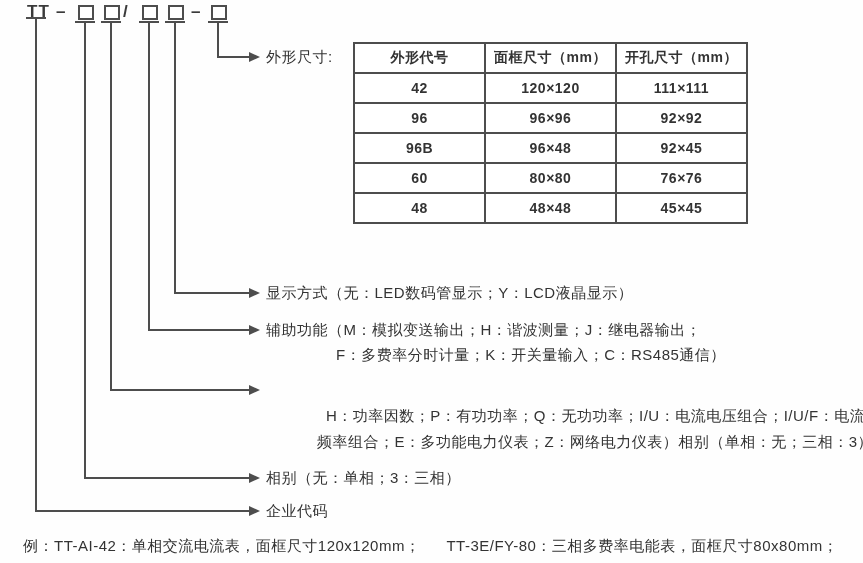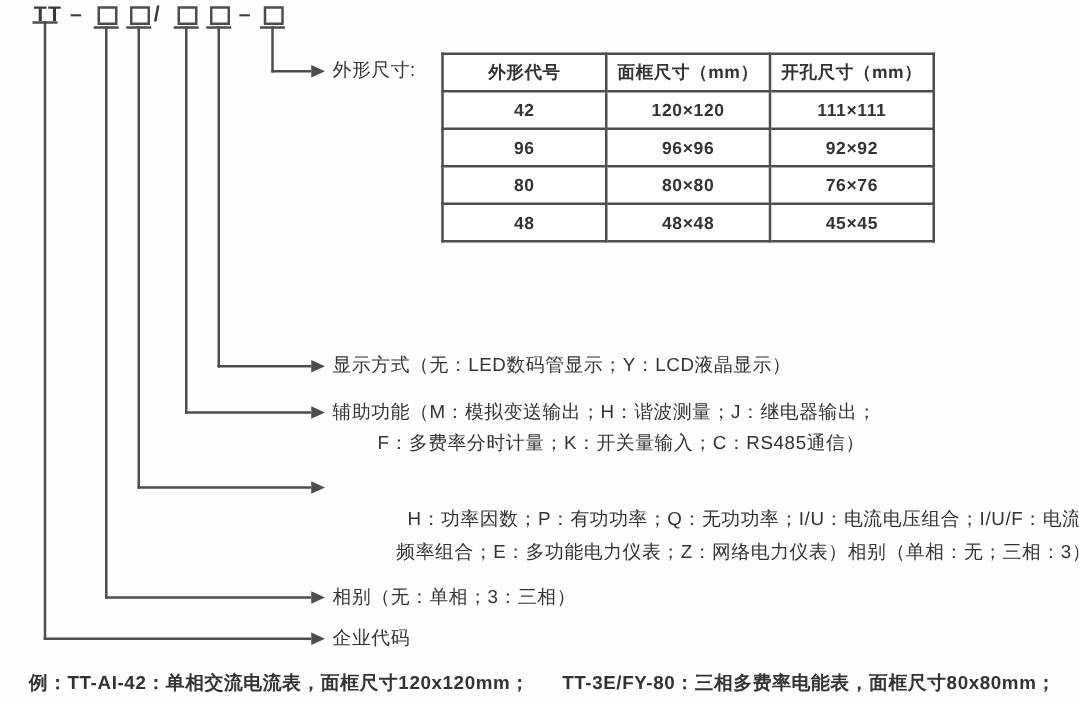--- a/index.html
+++ b/index.html
@@ -14,21 +14,21 @@
   .vline{position:absolute;width:2px;background:#4d4d4d;}
   .hline{position:absolute;height:2px;background:#4d4d4d;}
   .arrowhead{position:absolute;width:0;height:0;
     border-left:11px solid #4d4d4d;border-top:5px solid transparent;border-bottom:5px solid transparent;}
   .lbl{position:absolute;font-size:15px;font-weight:normal;color:#333;white-space:nowrap;letter-spacing:0.5px;line-height:16px;}
   table.dim{position:absolute;left:353px;top:42px;border-collapse:collapse;background:#fff;}
   .dim th,.dim td{
     border:2px solid #4d4d4d;text-align:center;vertical-align:middle;
     font-size:14px;font-weight:bold;color:#333;width:129px;height:28px;padding:0;letter-spacing:0.5px;
   }
-  .example{position:absolute;left:23px;top:537px;font-size:15px;font-weight:bold;color:#333;white-space:nowrap;letter-spacing:0.5px;}
+  .example{position:absolute;left:23px;top:537px;font-size:15px;font-weight:normal;color:#333;white-space:nowrap;letter-spacing:0.5px;}
   .example .seg2{margin-left:26px;}
 </style>
 </head>
 <body>
 
 <div class="canvas">
 
   <span class="codechar" style="left:27px;top:3px;">TT</span>
   <span class="codechar" style="left:56px;top:3px;">–</span>
   <span class="codebox" style="left:78px;top:5px;"></span>
@@ -67,21 +67,21 @@
 
   <div class="hline" style="left:84px;top:477px;width:165px;"></div>
   <div class="arrowhead" style="left:249px;top:473px;"></div>
 
   <div class="hline" style="left:35px;top:510px;width:214px;"></div>
   <div class="arrowhead" style="left:249px;top:506px;"></div>
 
   <div class="lbl" style="left:266px;top:49px;">外形尺寸:</div>
   <div class="lbl" style="left:266px;top:285px;">显示方式（无：LED数码管显示；Y：LCD液晶显示）</div>
   <div class="lbl" style="left:266px;top:322px;">辅助功能（M：模拟变送输出；H：谐波测量；J：继电器输出；</div>
-  <div class="lbl" style="left:302px;top:347px;text-align:center;">F：多费率分时计量；K：开关量输入；C：RS485通信）</div>
+  <div class="lbl" style="left:336px;top:347px;text-align:center;">F：多费率分时计量；K：开关量输入；C：RS485通信）</div>
   <div class="lbl" style="left:326px;top:408px;">H：功率因数；P：有功功率；Q：无功功率；I/U：电流电压组合；I/U/F：电流电压</div>
   <div class="lbl" style="left:317px;top:434px;">频率组合；E：多功能电力仪表；Z：网络电力仪表）相别（单相：无；三相：3）</div>
   <div class="lbl" style="left:266px;top:470px;">相别（无：单相；3：三相）</div>
   <div class="lbl" style="left:266px;top:503px;">企业代码</div>
 
   <table class="dim">
     <thead>
       <tr>
         <th>外形代号</th>
         <th>面框尺寸（mm）</th>
@@ -93,21 +93,26 @@
         <td>42</td>
         <td>120×120</td>
         <td>111×111</td>
       </tr>
       <tr>
         <td>96</td>
         <td>96×96</td>
         <td>92×92</td>
       </tr>
       <tr>
-        <td>80</td>
+        <td>96B</td>
+        <td>96×48</td>
+        <td>92×45</td>
+      </tr>
+      <tr>
+        <td>60</td>
         <td>80×80</td>
         <td>76×76</td>
       </tr>
       <tr>
         <td>48</td>
         <td>48×48</td>
         <td>45×45</td>
       </tr>
     </tbody>
   </table>

